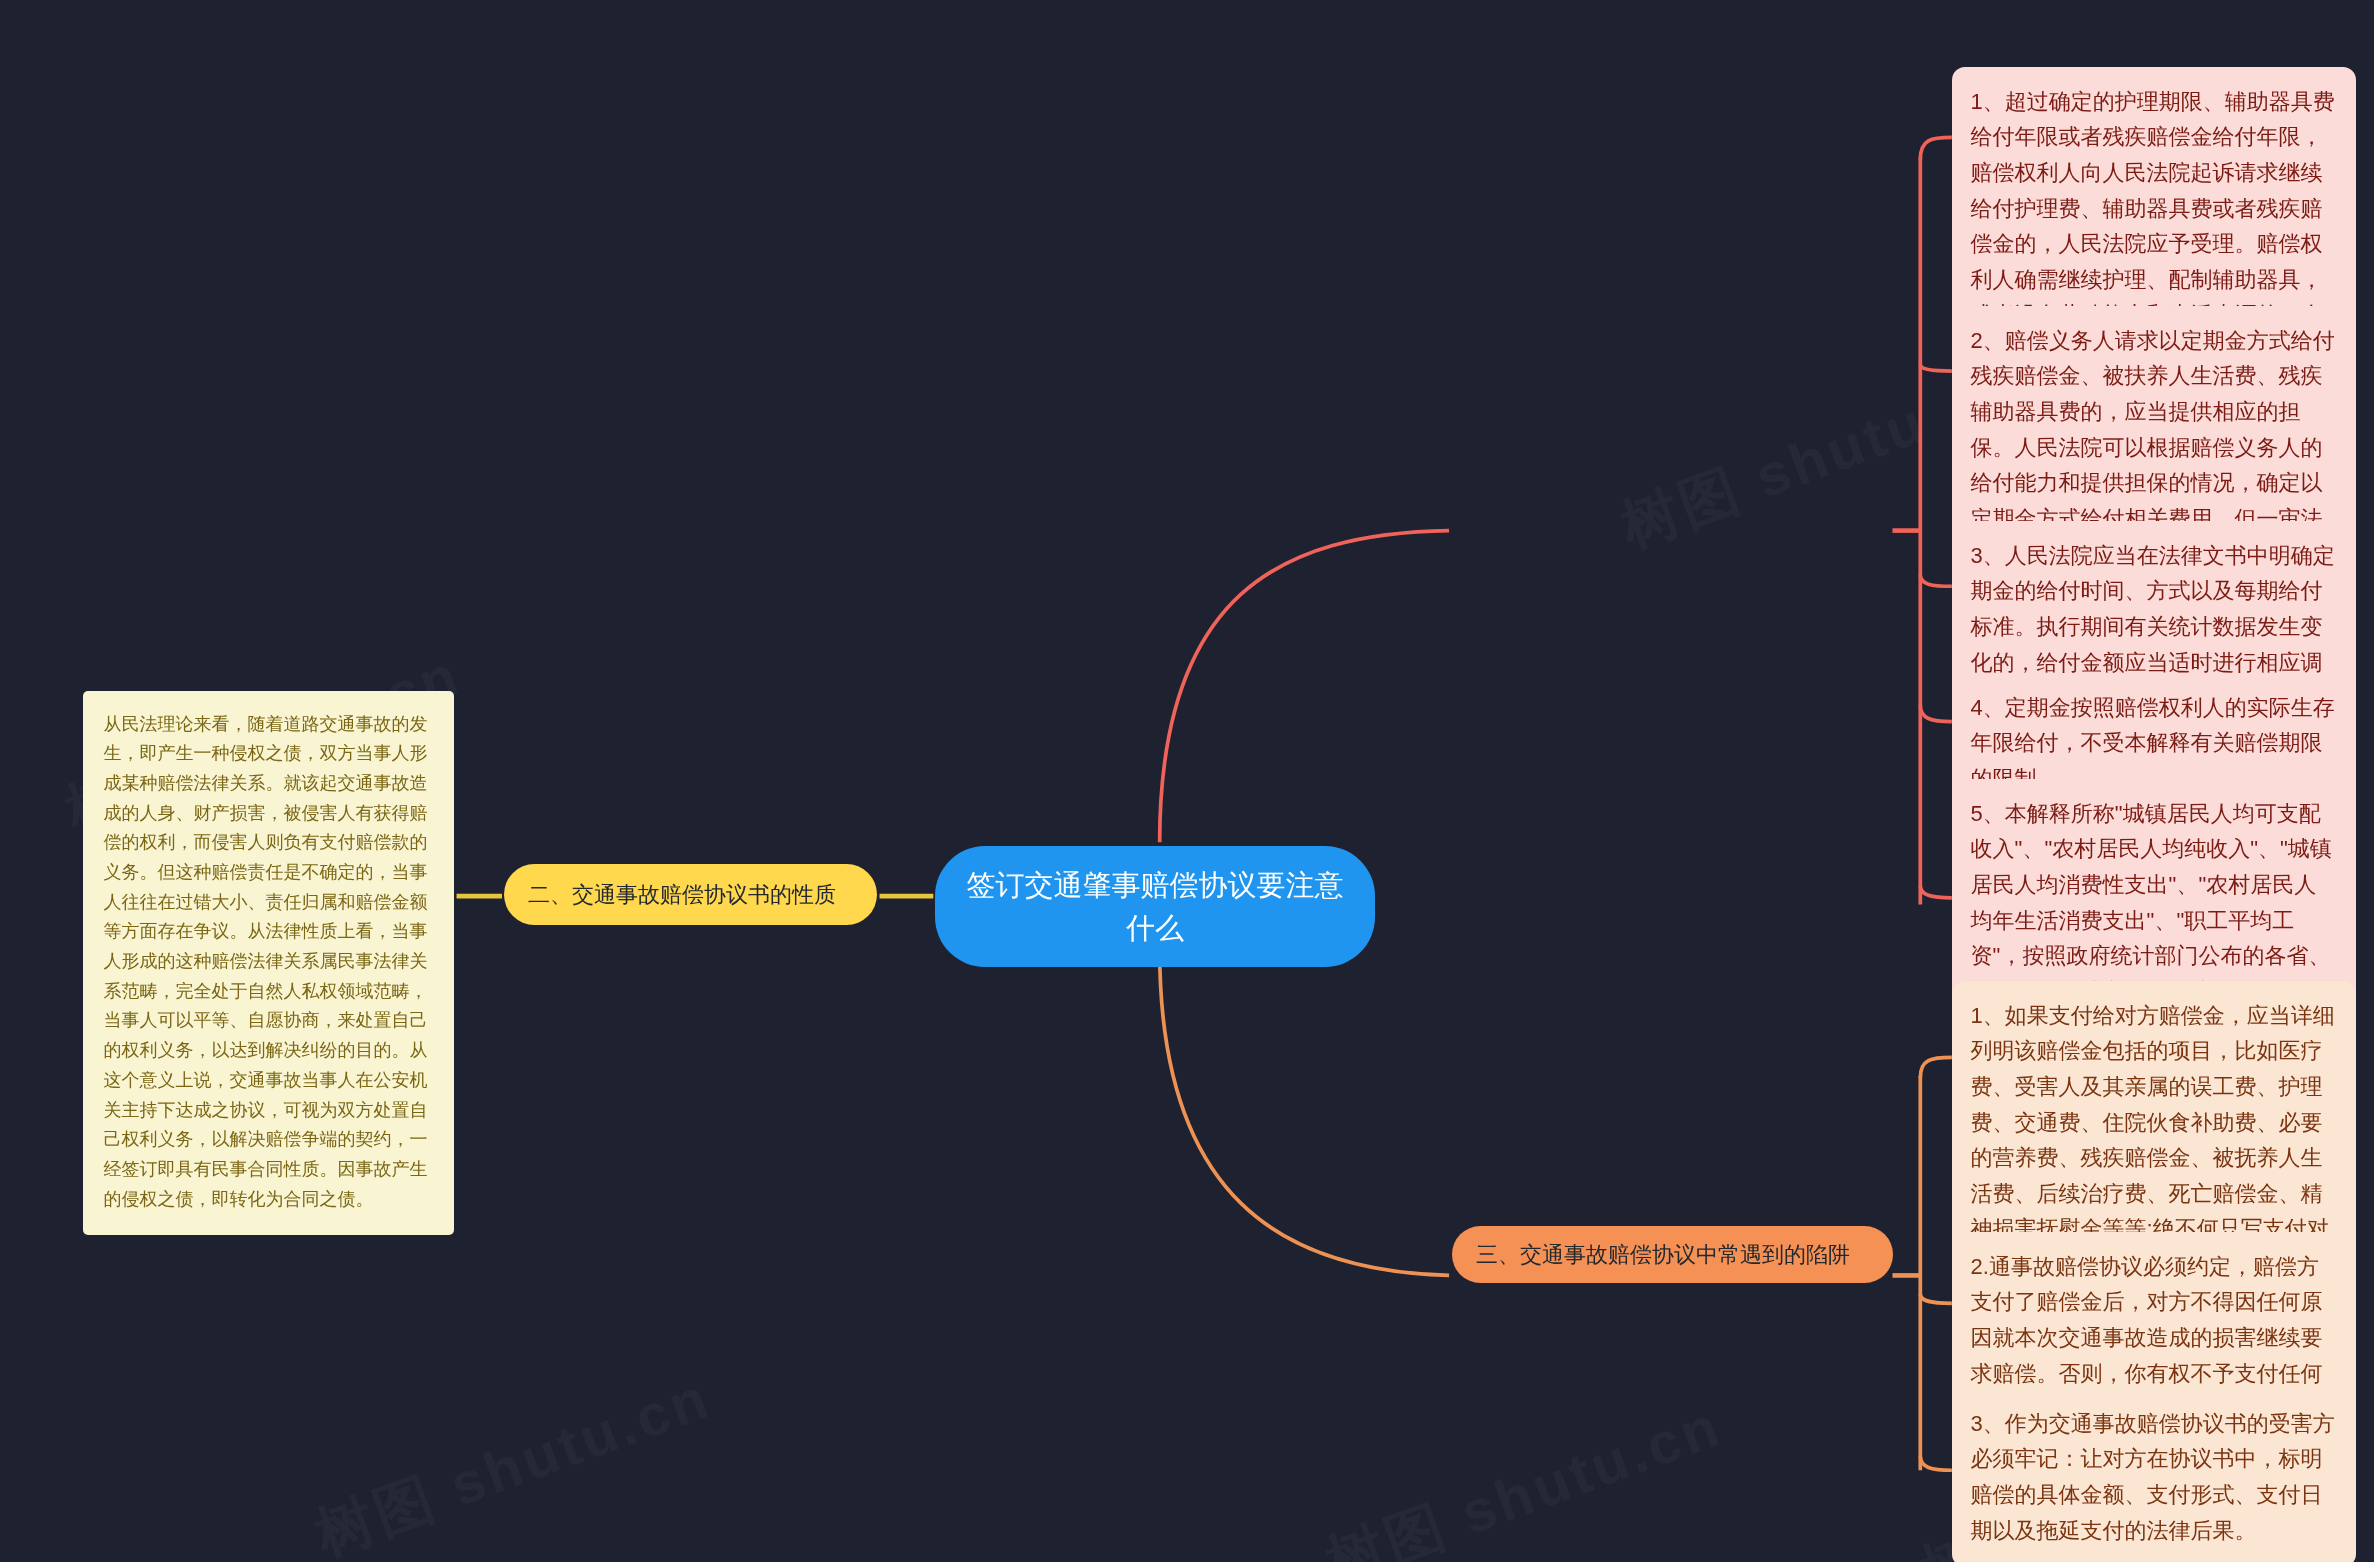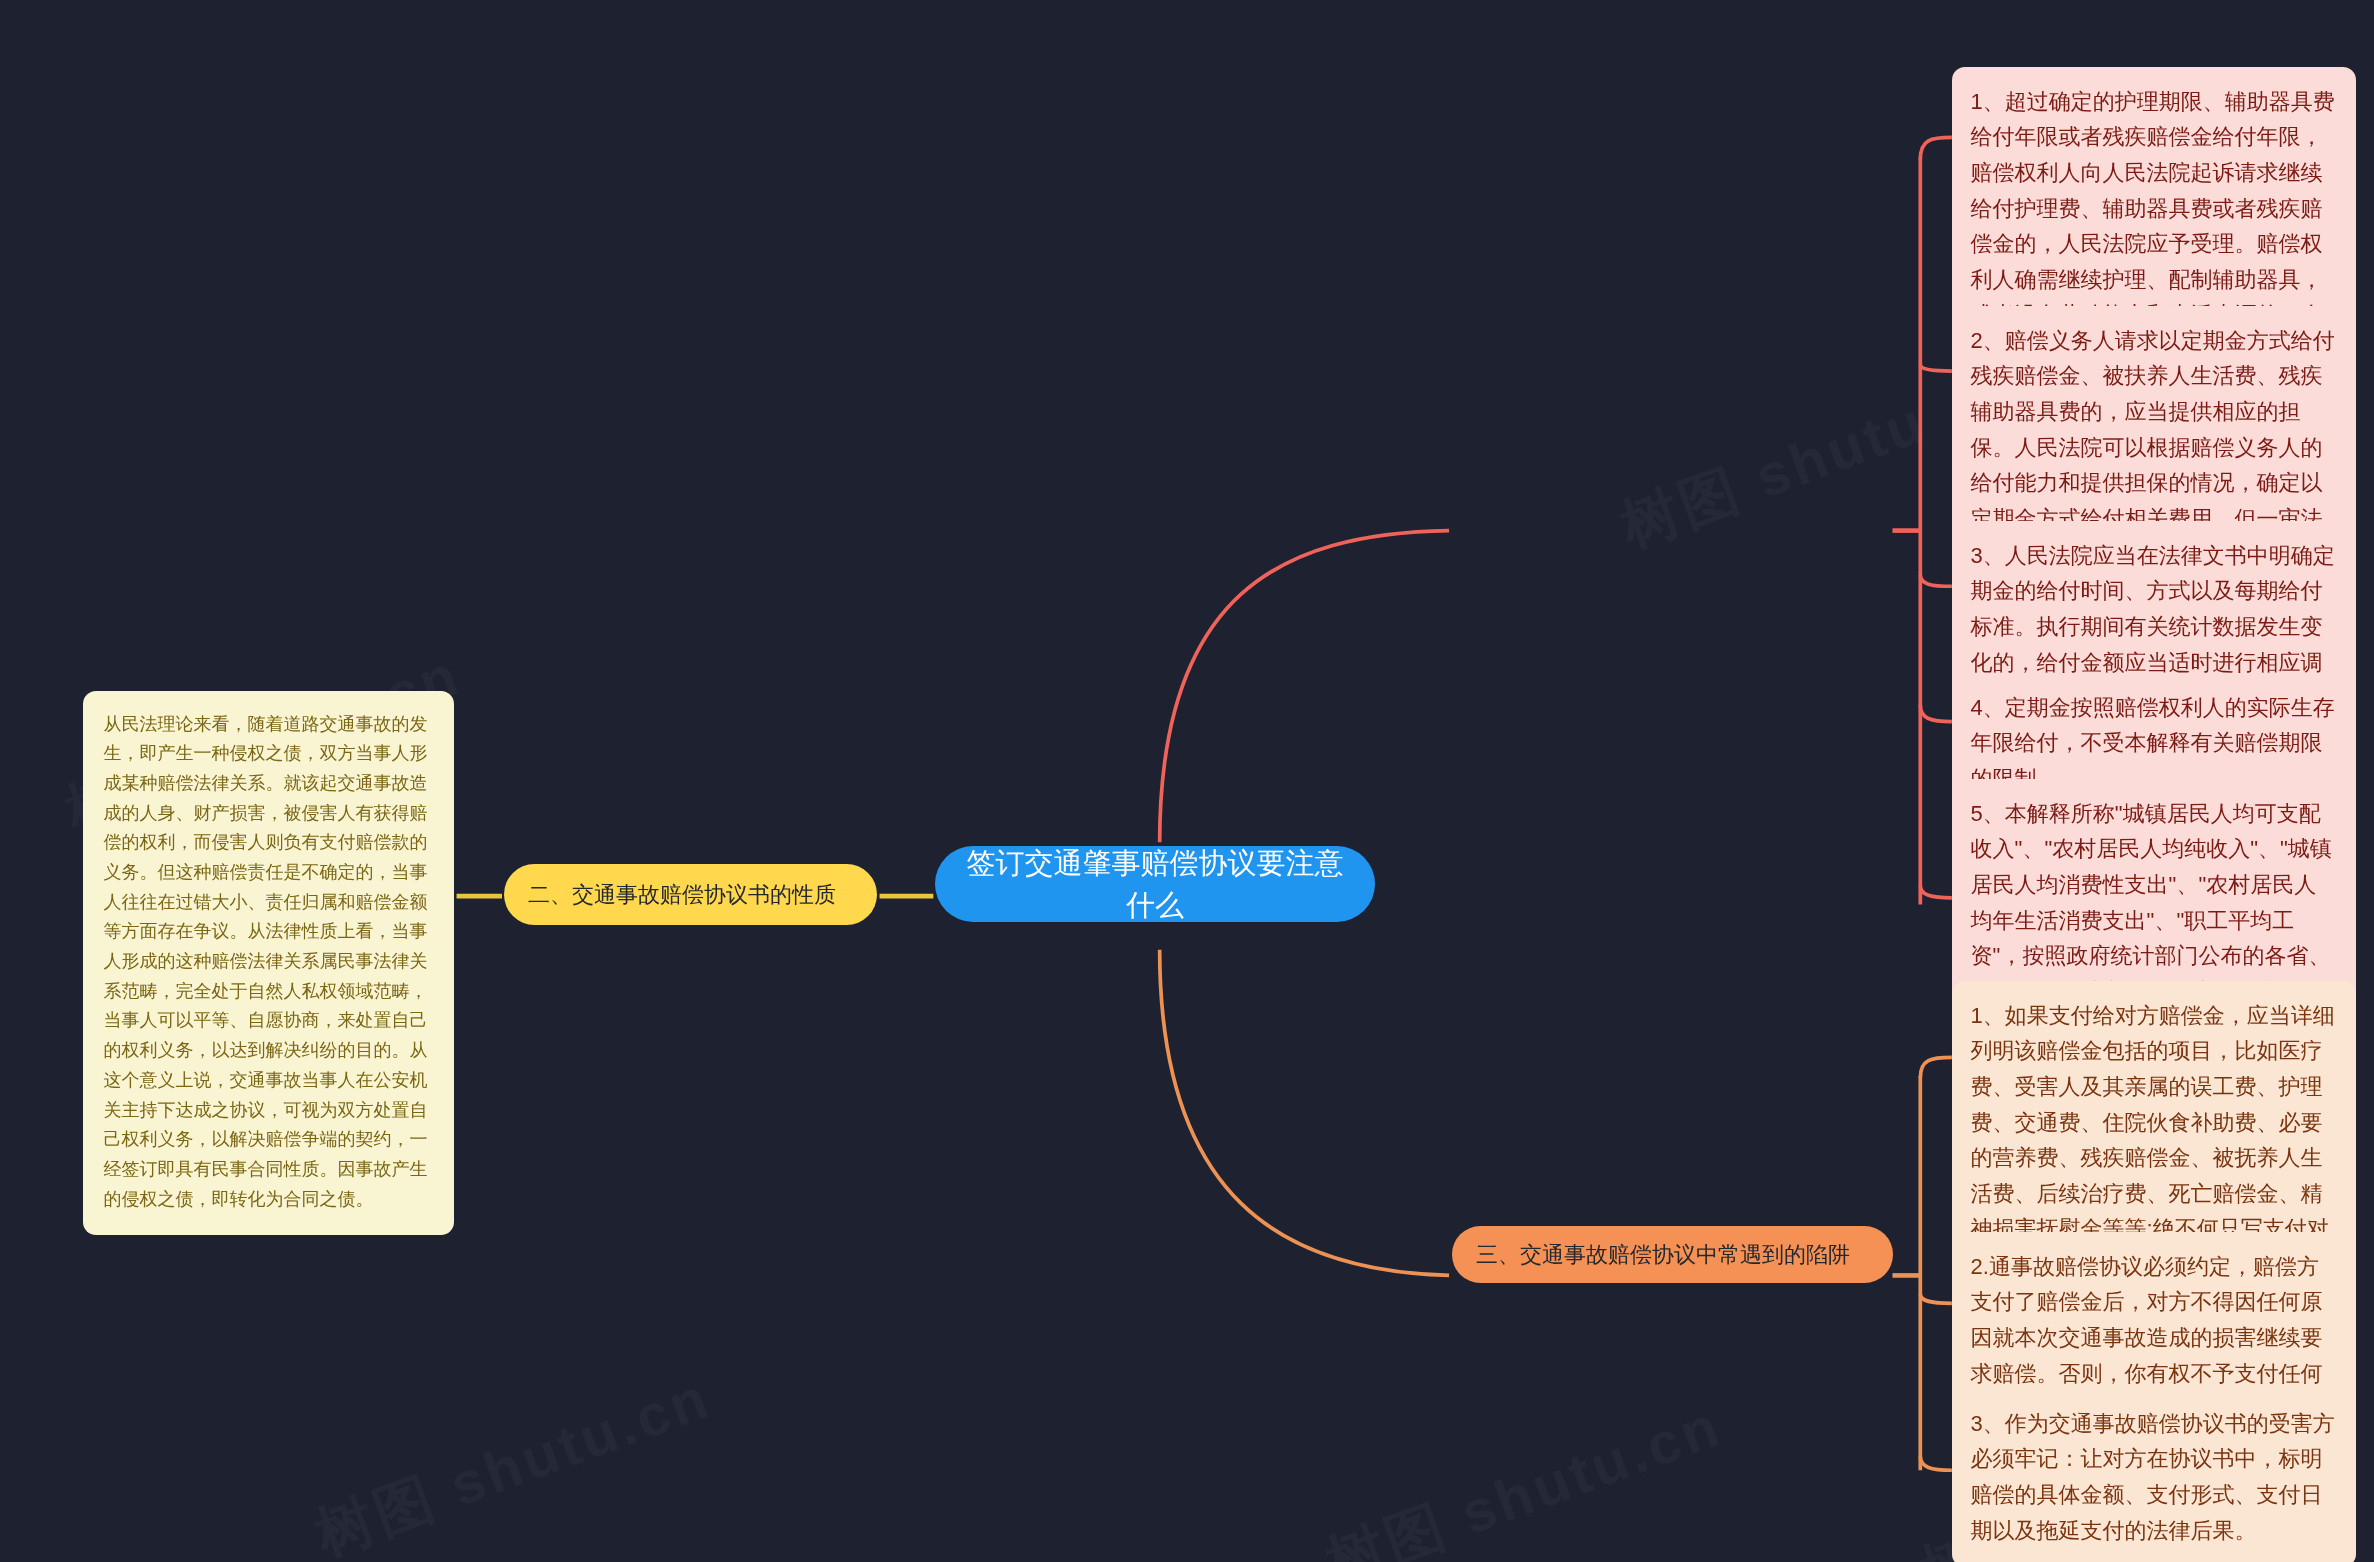--- a/index.html
+++ b/index.html
@@ -48,21 +48,21 @@
     position: absolute;
     box-sizing: border-box;
     display: flex;
     align-items: center;
   }
 
   .root {
     left: 935px;
     top: 846px;
     width: 440px;
-    height: 76px;
+    height: 121px;
     background: #1f95ef;
     border-radius: 50px;
     color: #ffffff;
     font-size: 29px;
     line-height: 1.45;
     justify-content: center;
     text-align: center;
     padding: 0 22px;
   }
 
@@ -121,21 +121,21 @@
   }
 
   
   .note {
     position: absolute;
     left: 83px;
     top: 691px;
     width: 371px;
     box-sizing: border-box;
     background: #f9f4d2;
-    border-radius: 13px;
+    border-radius: 5px;
     padding: 18.6px 20.4px 20.4px 20.4px;
     color: #7b6614;
     font-size: 18px;
     line-height: 1.65;
   }
 </style>
 </head>
 <body>
 
 <div id="canvas">

